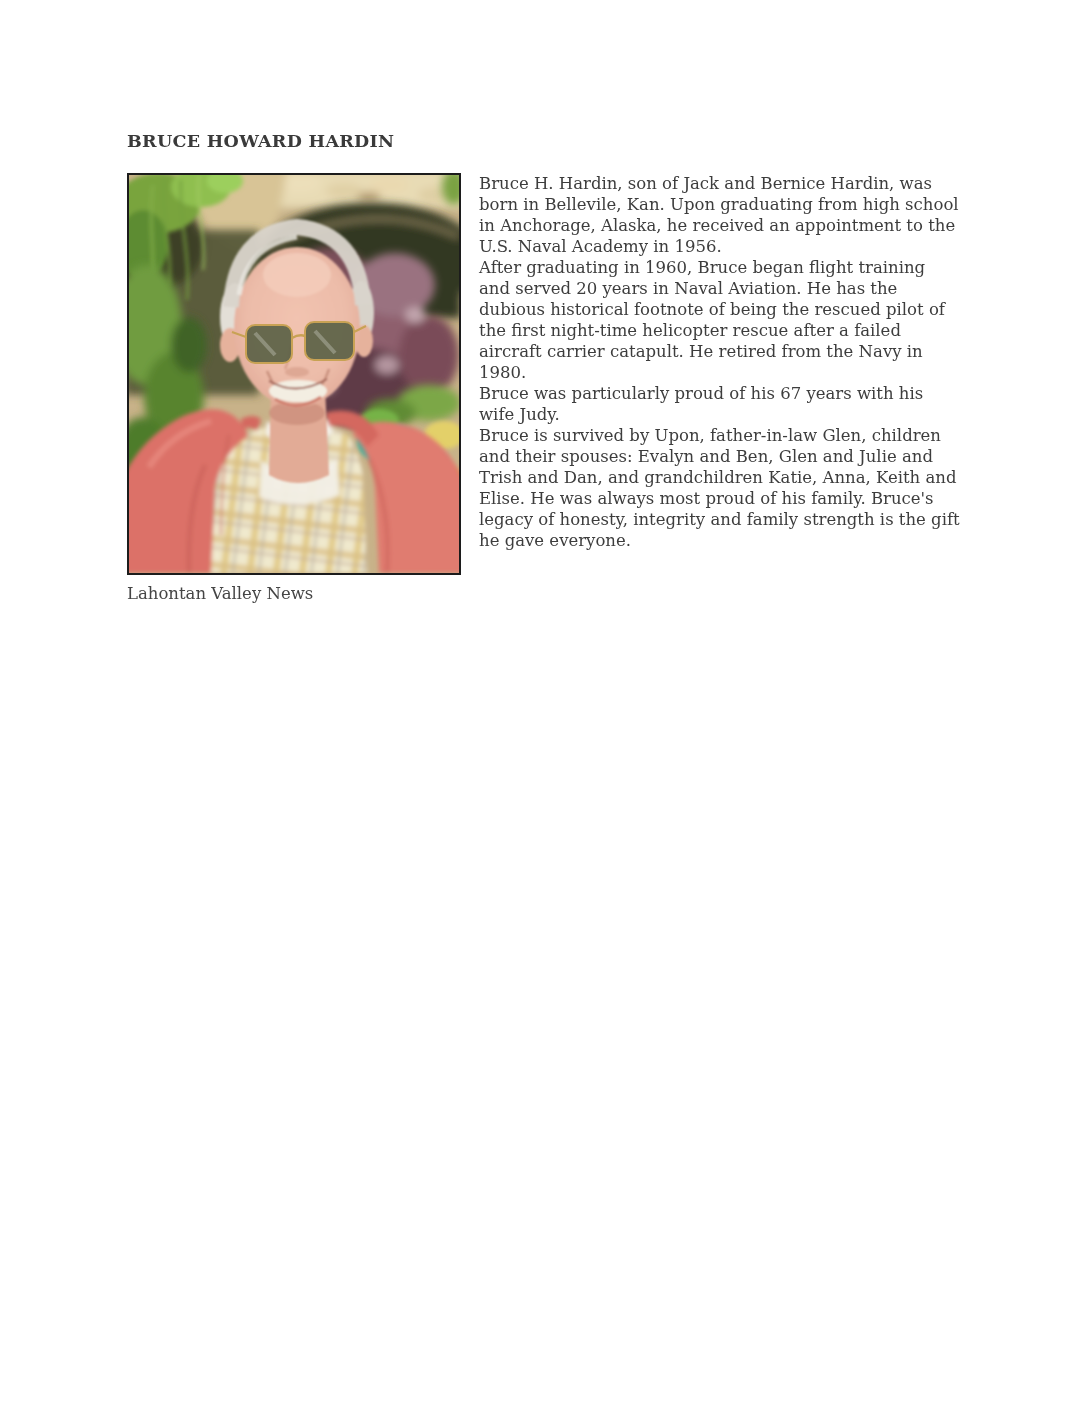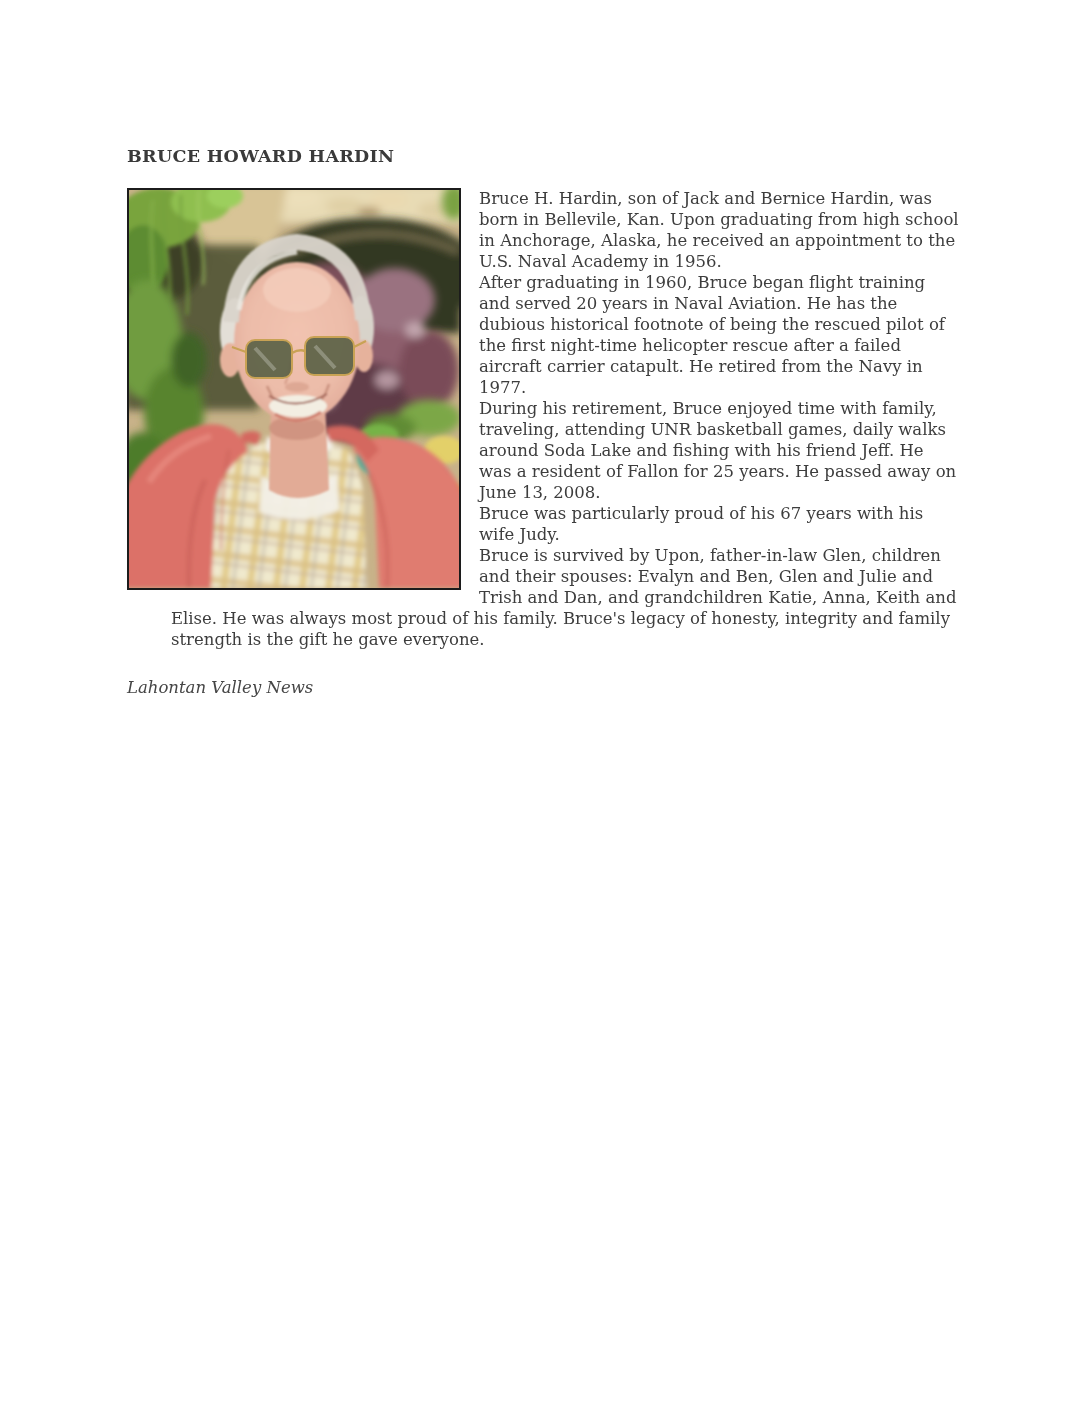--- a/index.html
+++ b/index.html
@@ -7,21 +7,21 @@
     position: relative;
     width: 1088px;
     height: 1408px;
     background: #ffffff;
     overflow: hidden;
     font-family: "DejaVu Serif", "Liberation Serif", serif;
   }
   .content {
     position: absolute;
     left: 127px;
-    top: 146px;
+    top: 131px;
     width: 833px;
     color: #3d3d3d;
     font-size: 16.5px;
     line-height: 21px;
   }
   h1.title {
     font-size: 17.5px;
     line-height: 20px;
     font-weight: bold;
     color: #3a3a3a;
@@ -33,21 +33,20 @@
     width: 330px;
     height: 398px;
     border: 2px solid #1c1c1c;
     margin: 0 18px 8px 0;
     background: #c8b289;
   }
   .photo-frame svg { display: block; }
   .flow p { margin: 0; padding-left: 44px; }
   .credit {
     clear: both;
-    font-style: italic;
     color: #454545;
     margin: 27px 0 8px 0;
   }
 </style>
 </head>
 <body>
 
 <div class="page">
   <div class="content">
 
@@ -189,21 +188,20 @@
             <rect x="117" y="150" width="46" height="38" rx="9" fill="#5c6247" fill-opacity="0.93" stroke="#c8a254" stroke-width="2"></rect>
             <rect x="176" y="147" width="49" height="38" rx="9" fill="#5c6247" fill-opacity="0.93" stroke="#c8a254" stroke-width="2"></rect>
             <path d="M163,163 Q170,159 176,161" stroke="#c8a254" stroke-width="2.5" fill="none"></path>
             <path d="M126,158 L146,180" stroke="#ffffff" stroke-width="4" opacity="0.25"></path>
             <path d="M186,156 L206,178" stroke="#ffffff" stroke-width="4" opacity="0.25"></path>
           </g>
         </svg>
       </div>
 
       <p>Bruce H. Hardin, son of Jack and Bernice Hardin, was born in Bellevile, Kan. Upon graduating from high school in Anchorage, Alaska, he received an appointment to the U.S. Naval Academy in 1956.</p>
-      <p>After graduating in 1960, Bruce began flight training and served 20 years in Naval Aviation. He has the dubious historical footnote of being the rescued pilot of the first night-time helicopter rescue after a failed aircraft carrier catapult. He retired from the Navy in 1977.</p>
-      <p>During his retirement, Bruce enjoyed time with family, traveling, attending UNR basketball games, daily walks around Soda Lake and fishing with his friend Jeff. He was a resident of Fallon for 25 years. He passed away on June 13, 2008.</p>
+      <p>After graduating in 1960, Bruce began flight training and served 20 years in Naval Aviation. He has the dubious historical footnote of being the rescued pilot of the first night-time helicopter rescue after a failed aircraft carrier catapult. He retired from the Navy in 1980.</p>
       <p>Bruce was particularly proud of his 67 years with his wife Judy.</p>
       <p>Bruce is survived by Upon, father-in-law Glen, children and their spouses: Evalyn and Ben, Glen and Julie and Trish and Dan, and grandchildren Katie, Anna, Keith and Elise. He was always most proud of his family. Bruce's legacy of honesty, integrity and family strength is the gift he gave everyone.</p>
     </div>
 
     <p class="credit">Lahontan Valley News</p>
   </div>
 </div>
 
 </body></html>

